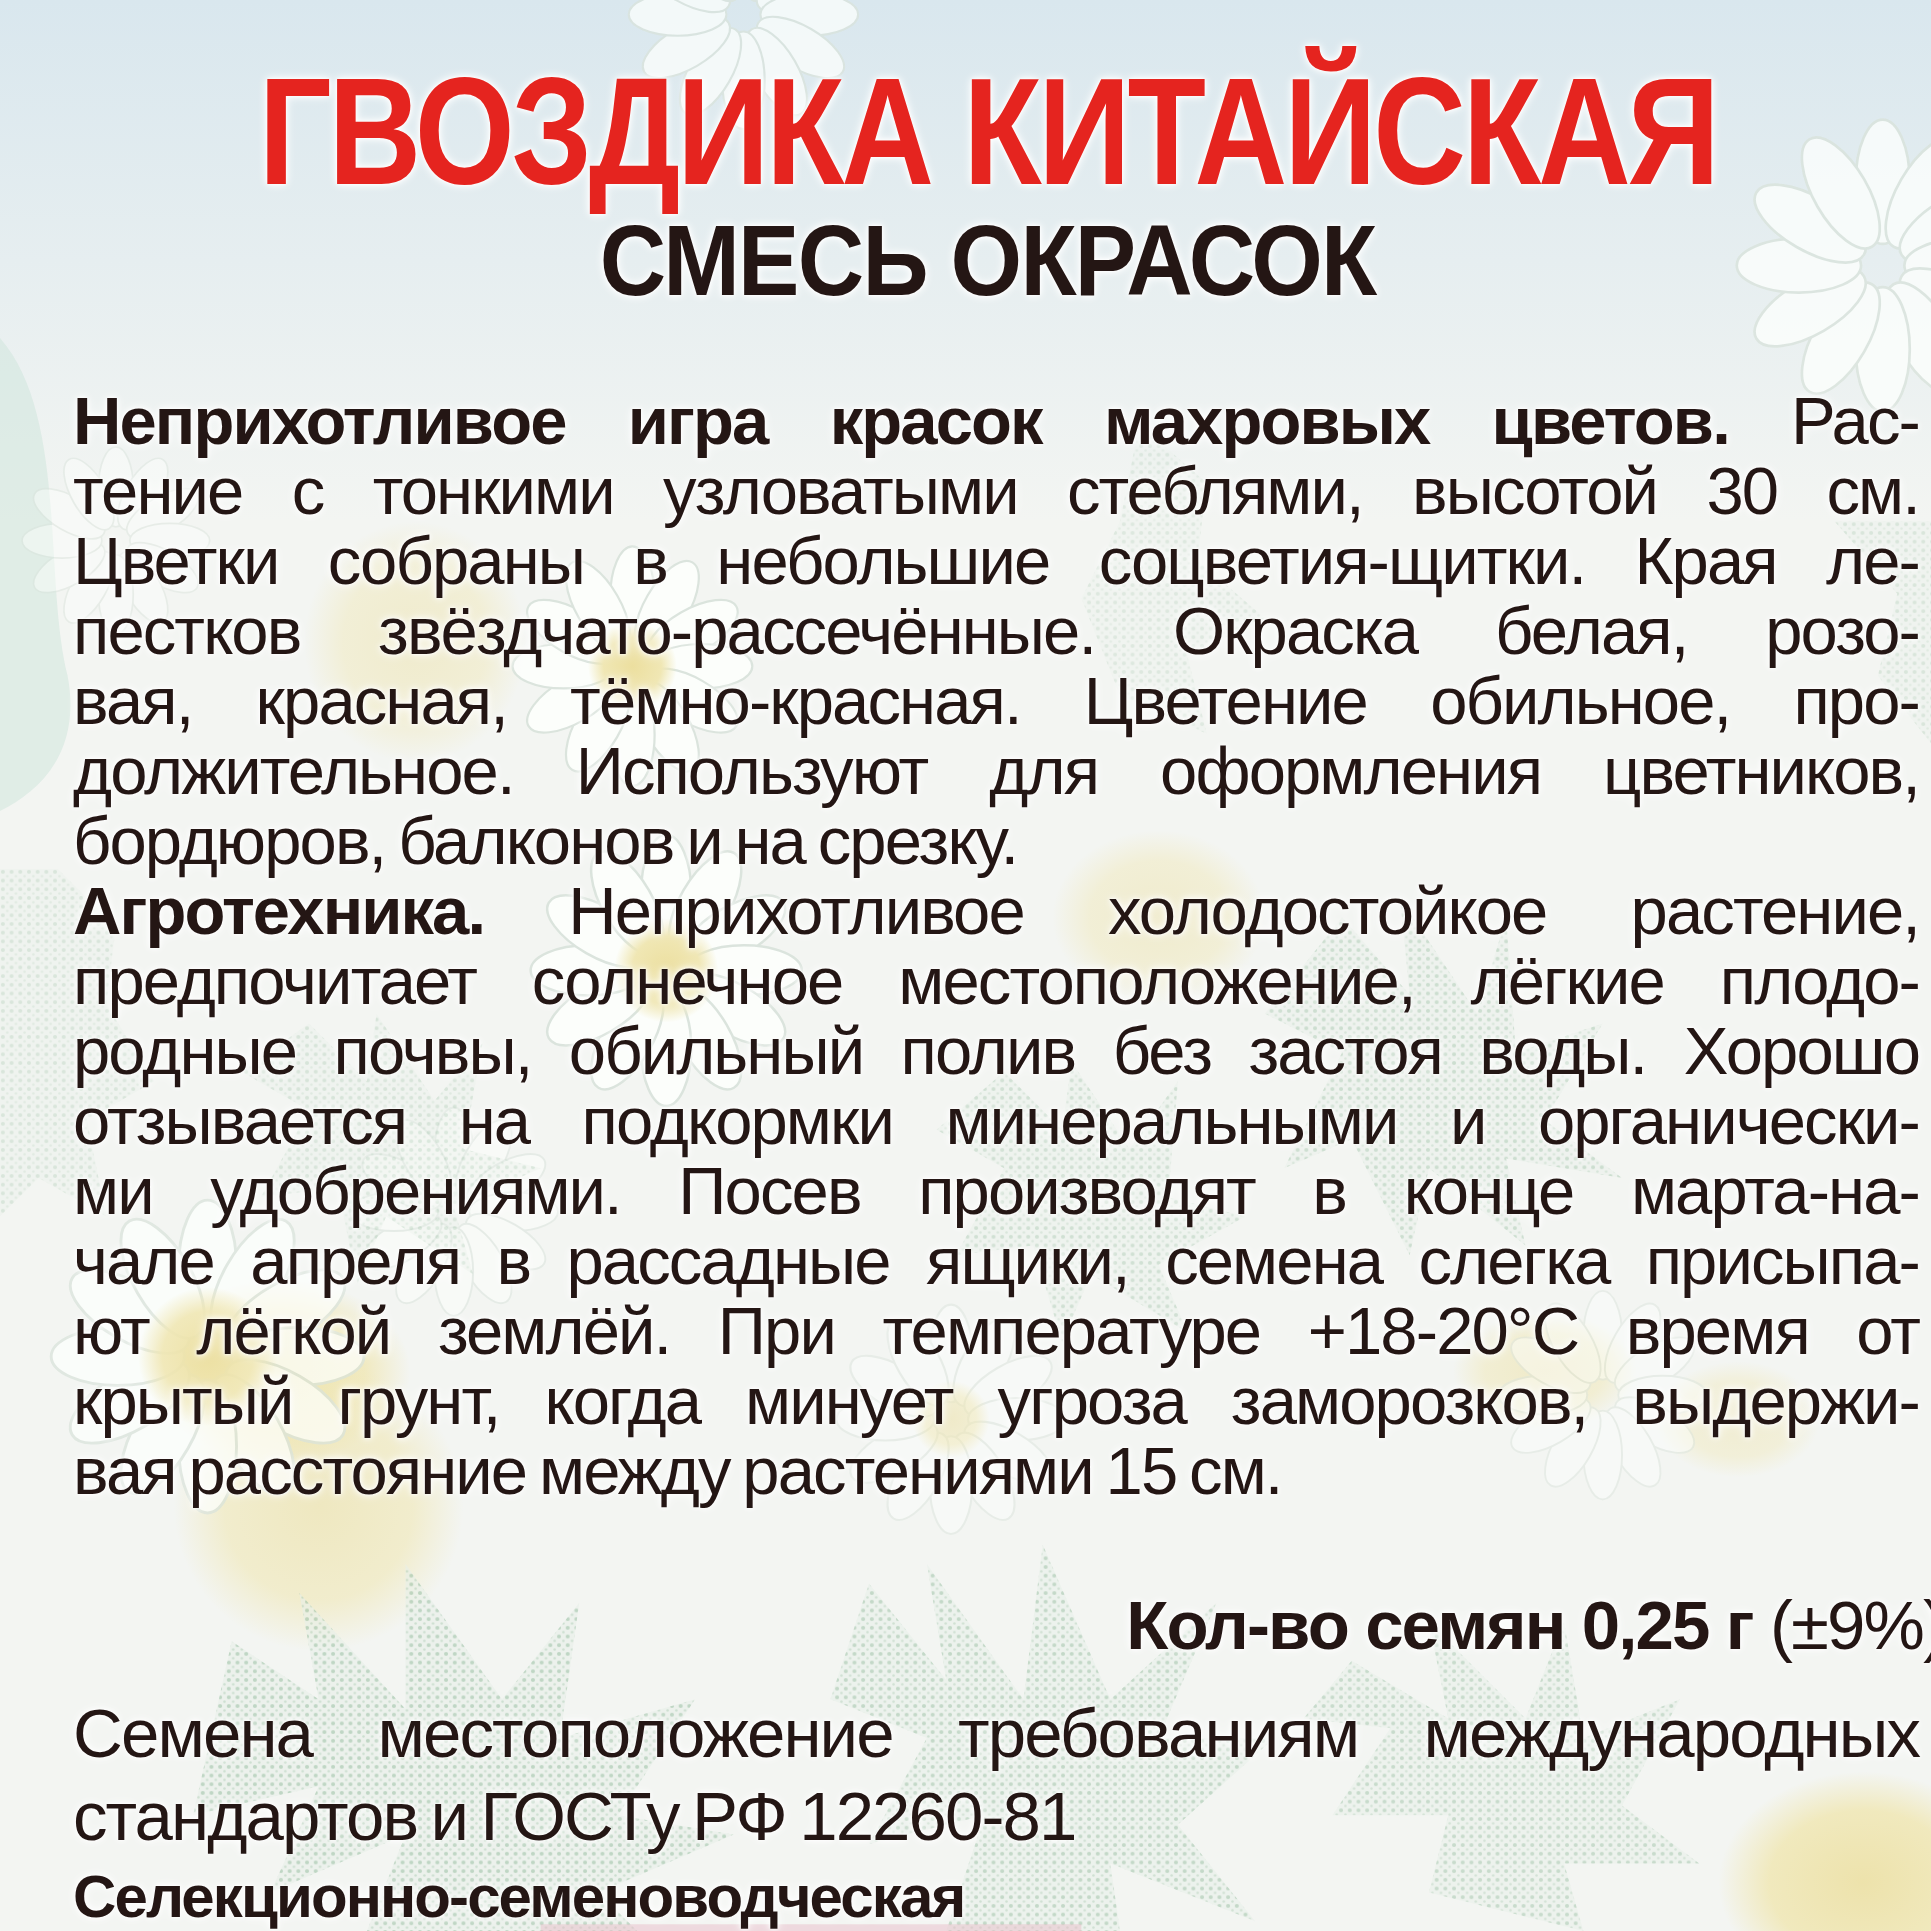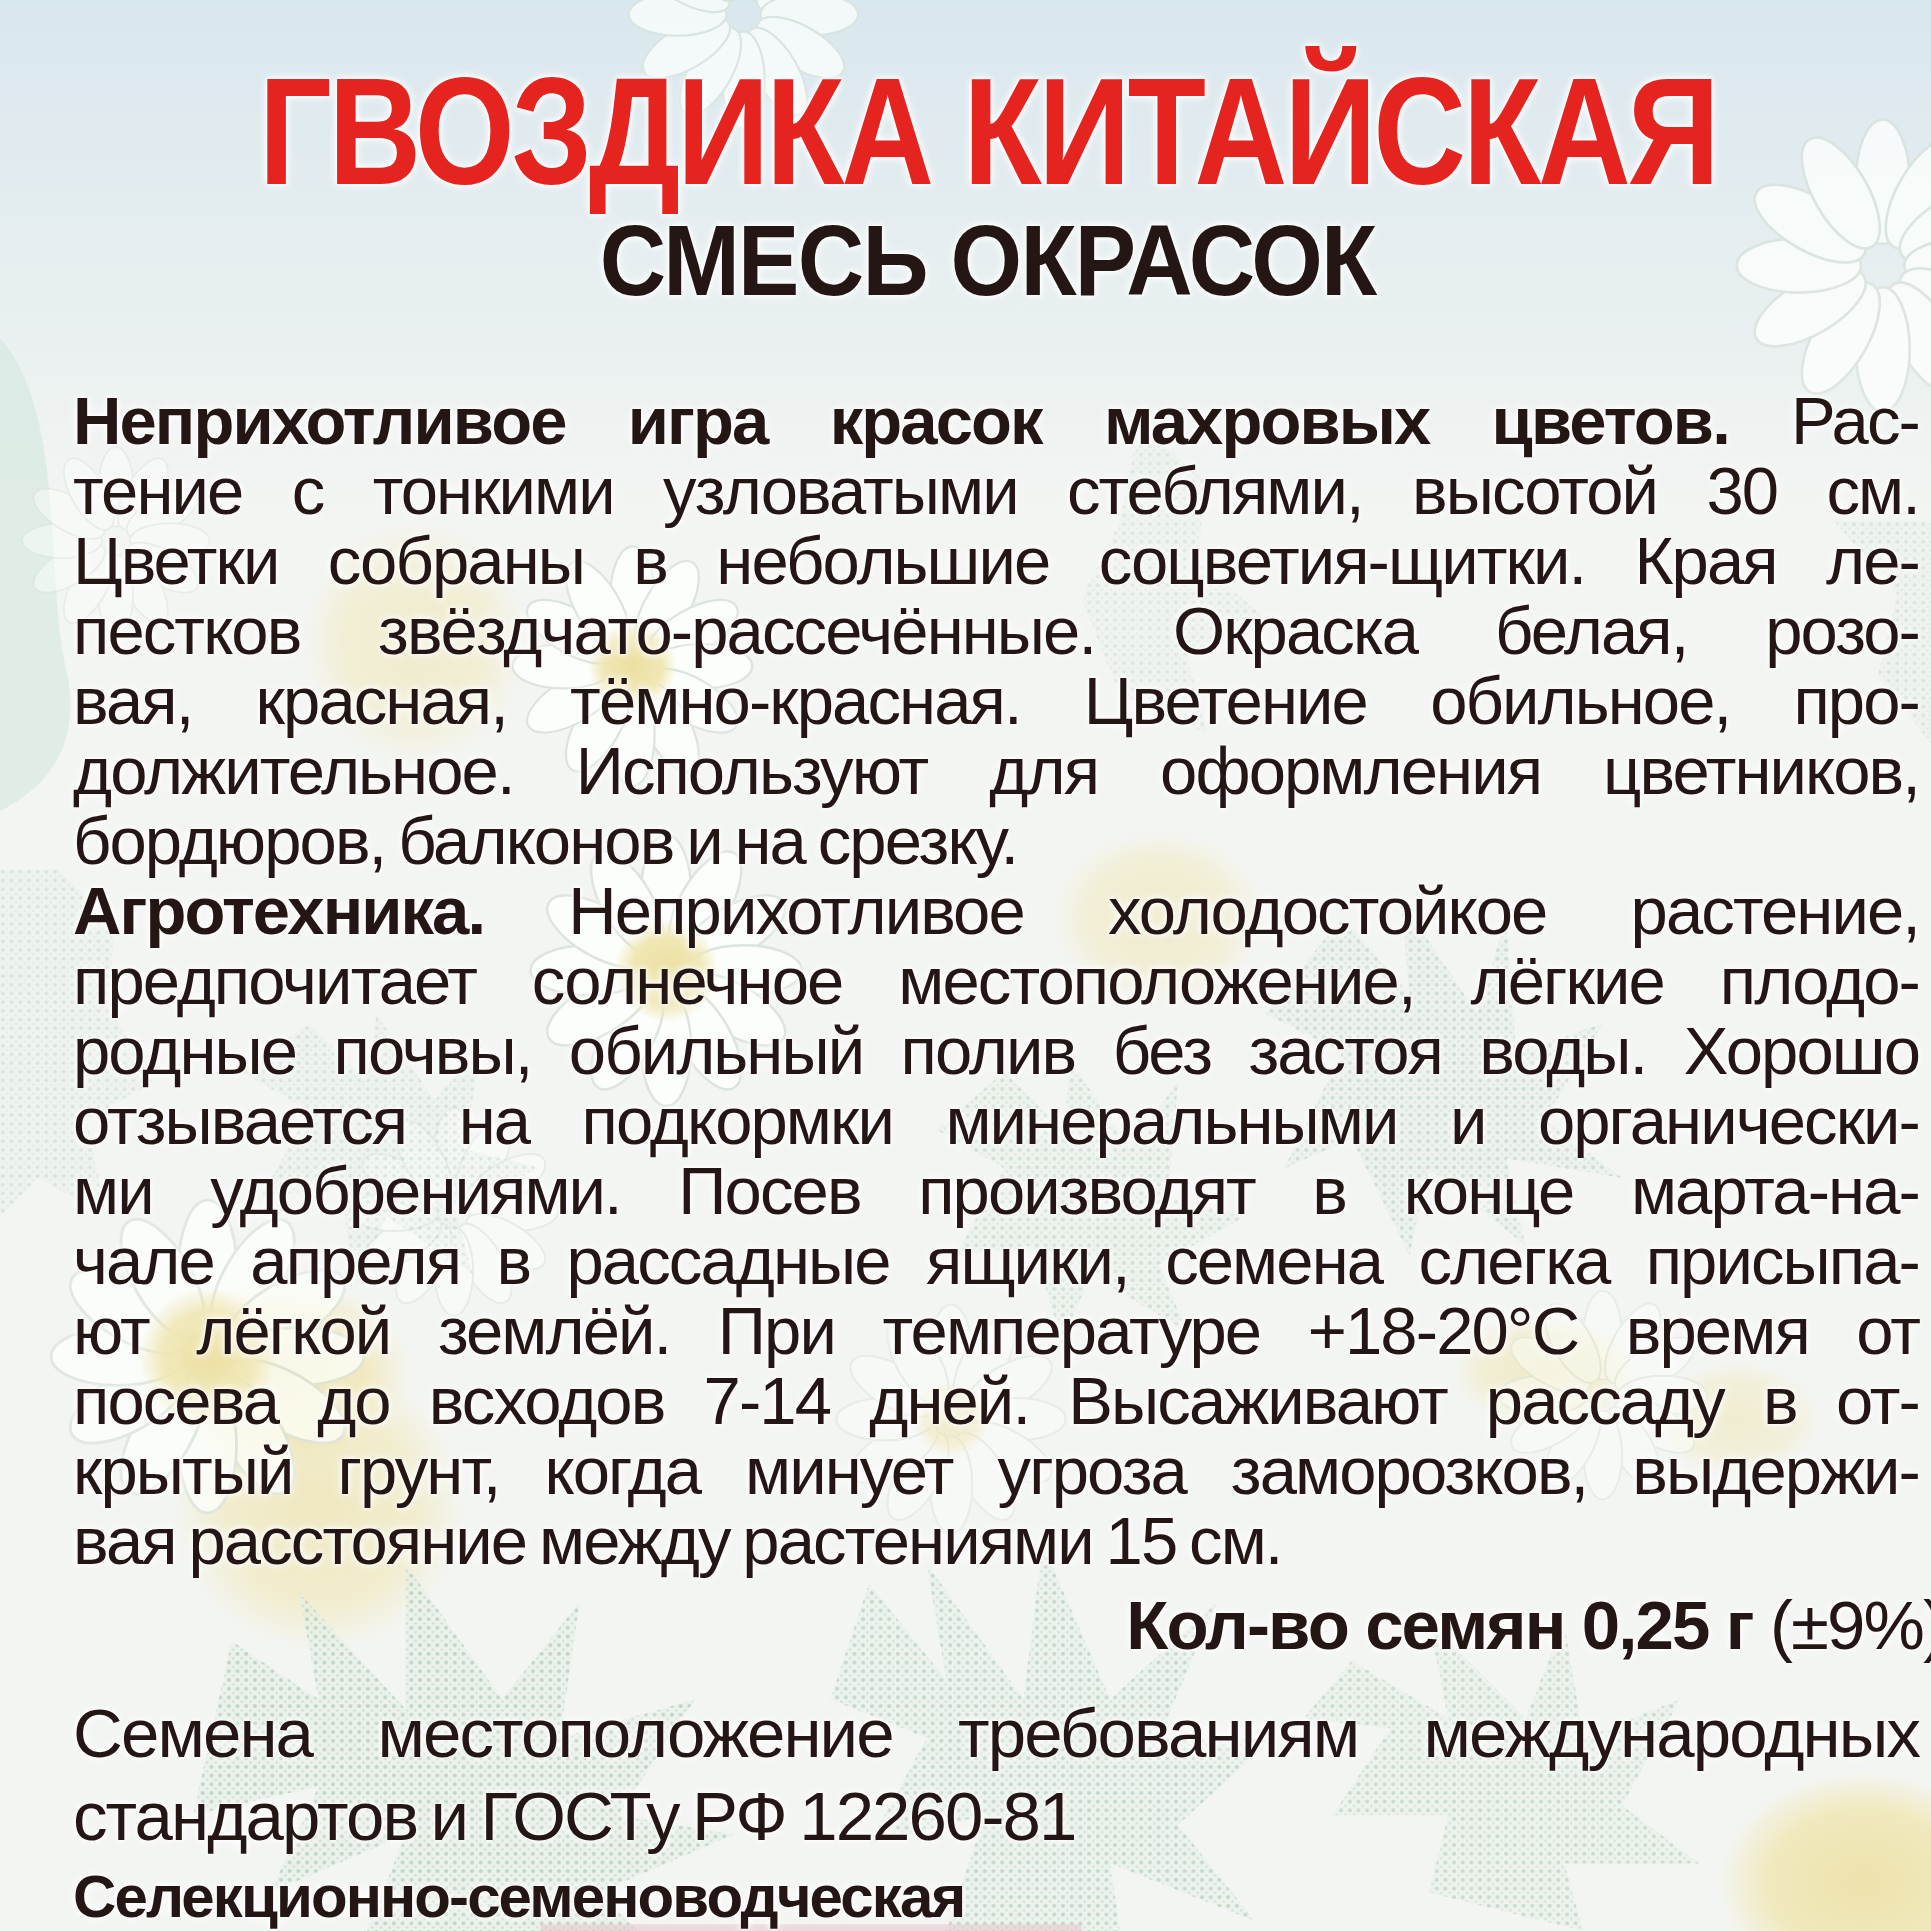--- a/index.html
+++ b/index.html
@@ -189,21 +189,20 @@
       <div class="line">вая, красная, тёмно-красная. Цветение обильное, про-</div>
       <div class="line">должительное. Используют для оформления цветников,</div>
       <div class="line last">бордюров, балконов и на срезку.</div>
       <div class="line"><b>Агротехника.</b> Неприхотливое холодостойкое растение,</div>
       <div class="line">предпочитает солнечное местоположение, лёгкие плодо-</div>
       <div class="line">родные почвы, обильный полив без застоя воды. Хорошо</div>
       <div class="line">отзывается на подкормки минеральными и органически-</div>
       <div class="line">ми удобрениями. Посев производят в конце марта-на-</div>
       <div class="line">чале апреля в рассадные ящики, семена слегка присыпа-</div>
       <div class="line">ют лёгкой землёй. При температуре +18-20°С время от</div>
-      <div class="line">посева до всходов 7-14 дней. Высаживают рассаду в от-</div>
       <div class="line">крытый грунт, когда минует угроза заморозков, выдержи-</div>
       <div class="line last">вая расстояние между растениями 15 см.</div>
     </div>
 
   <div class="seed-line glow">
     <span class="sc-label">Кол-во семян 0,25 г</span><span class="sc-tol">(±9%)</span>
   </div>
 
   <div class="standards glow">
       <div class="line">Семена местоположение требованиям международных</div>

